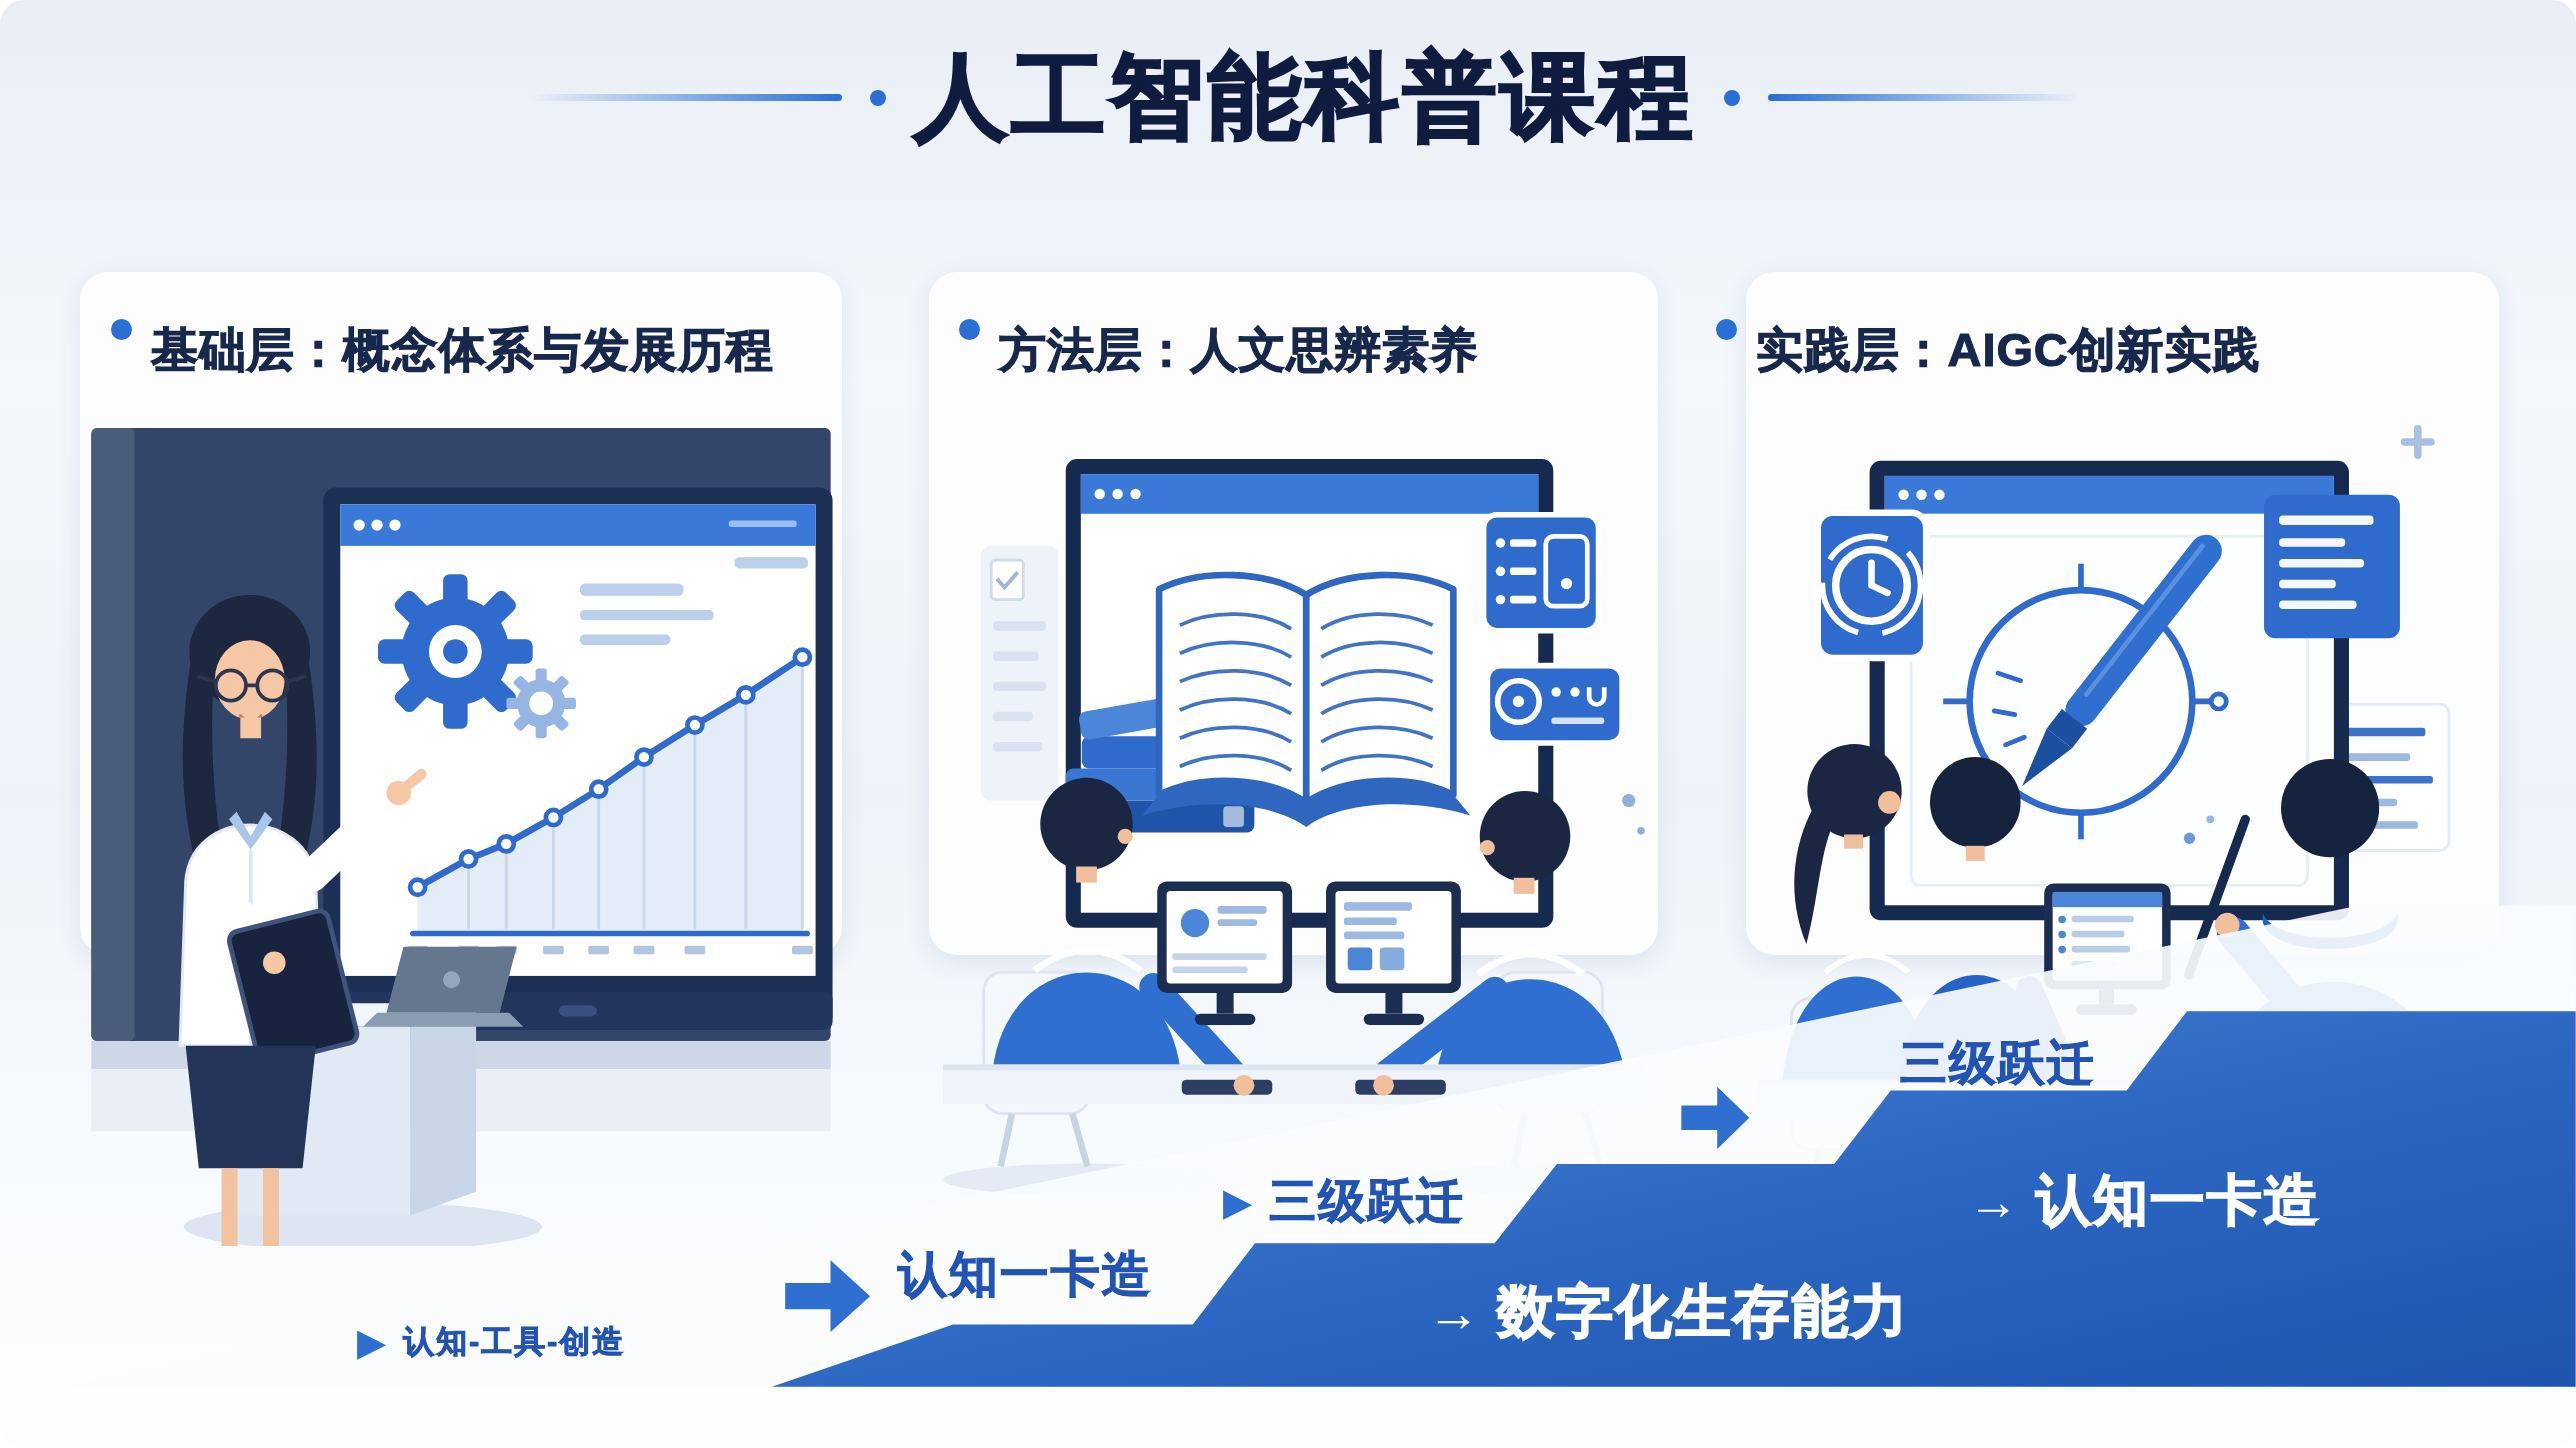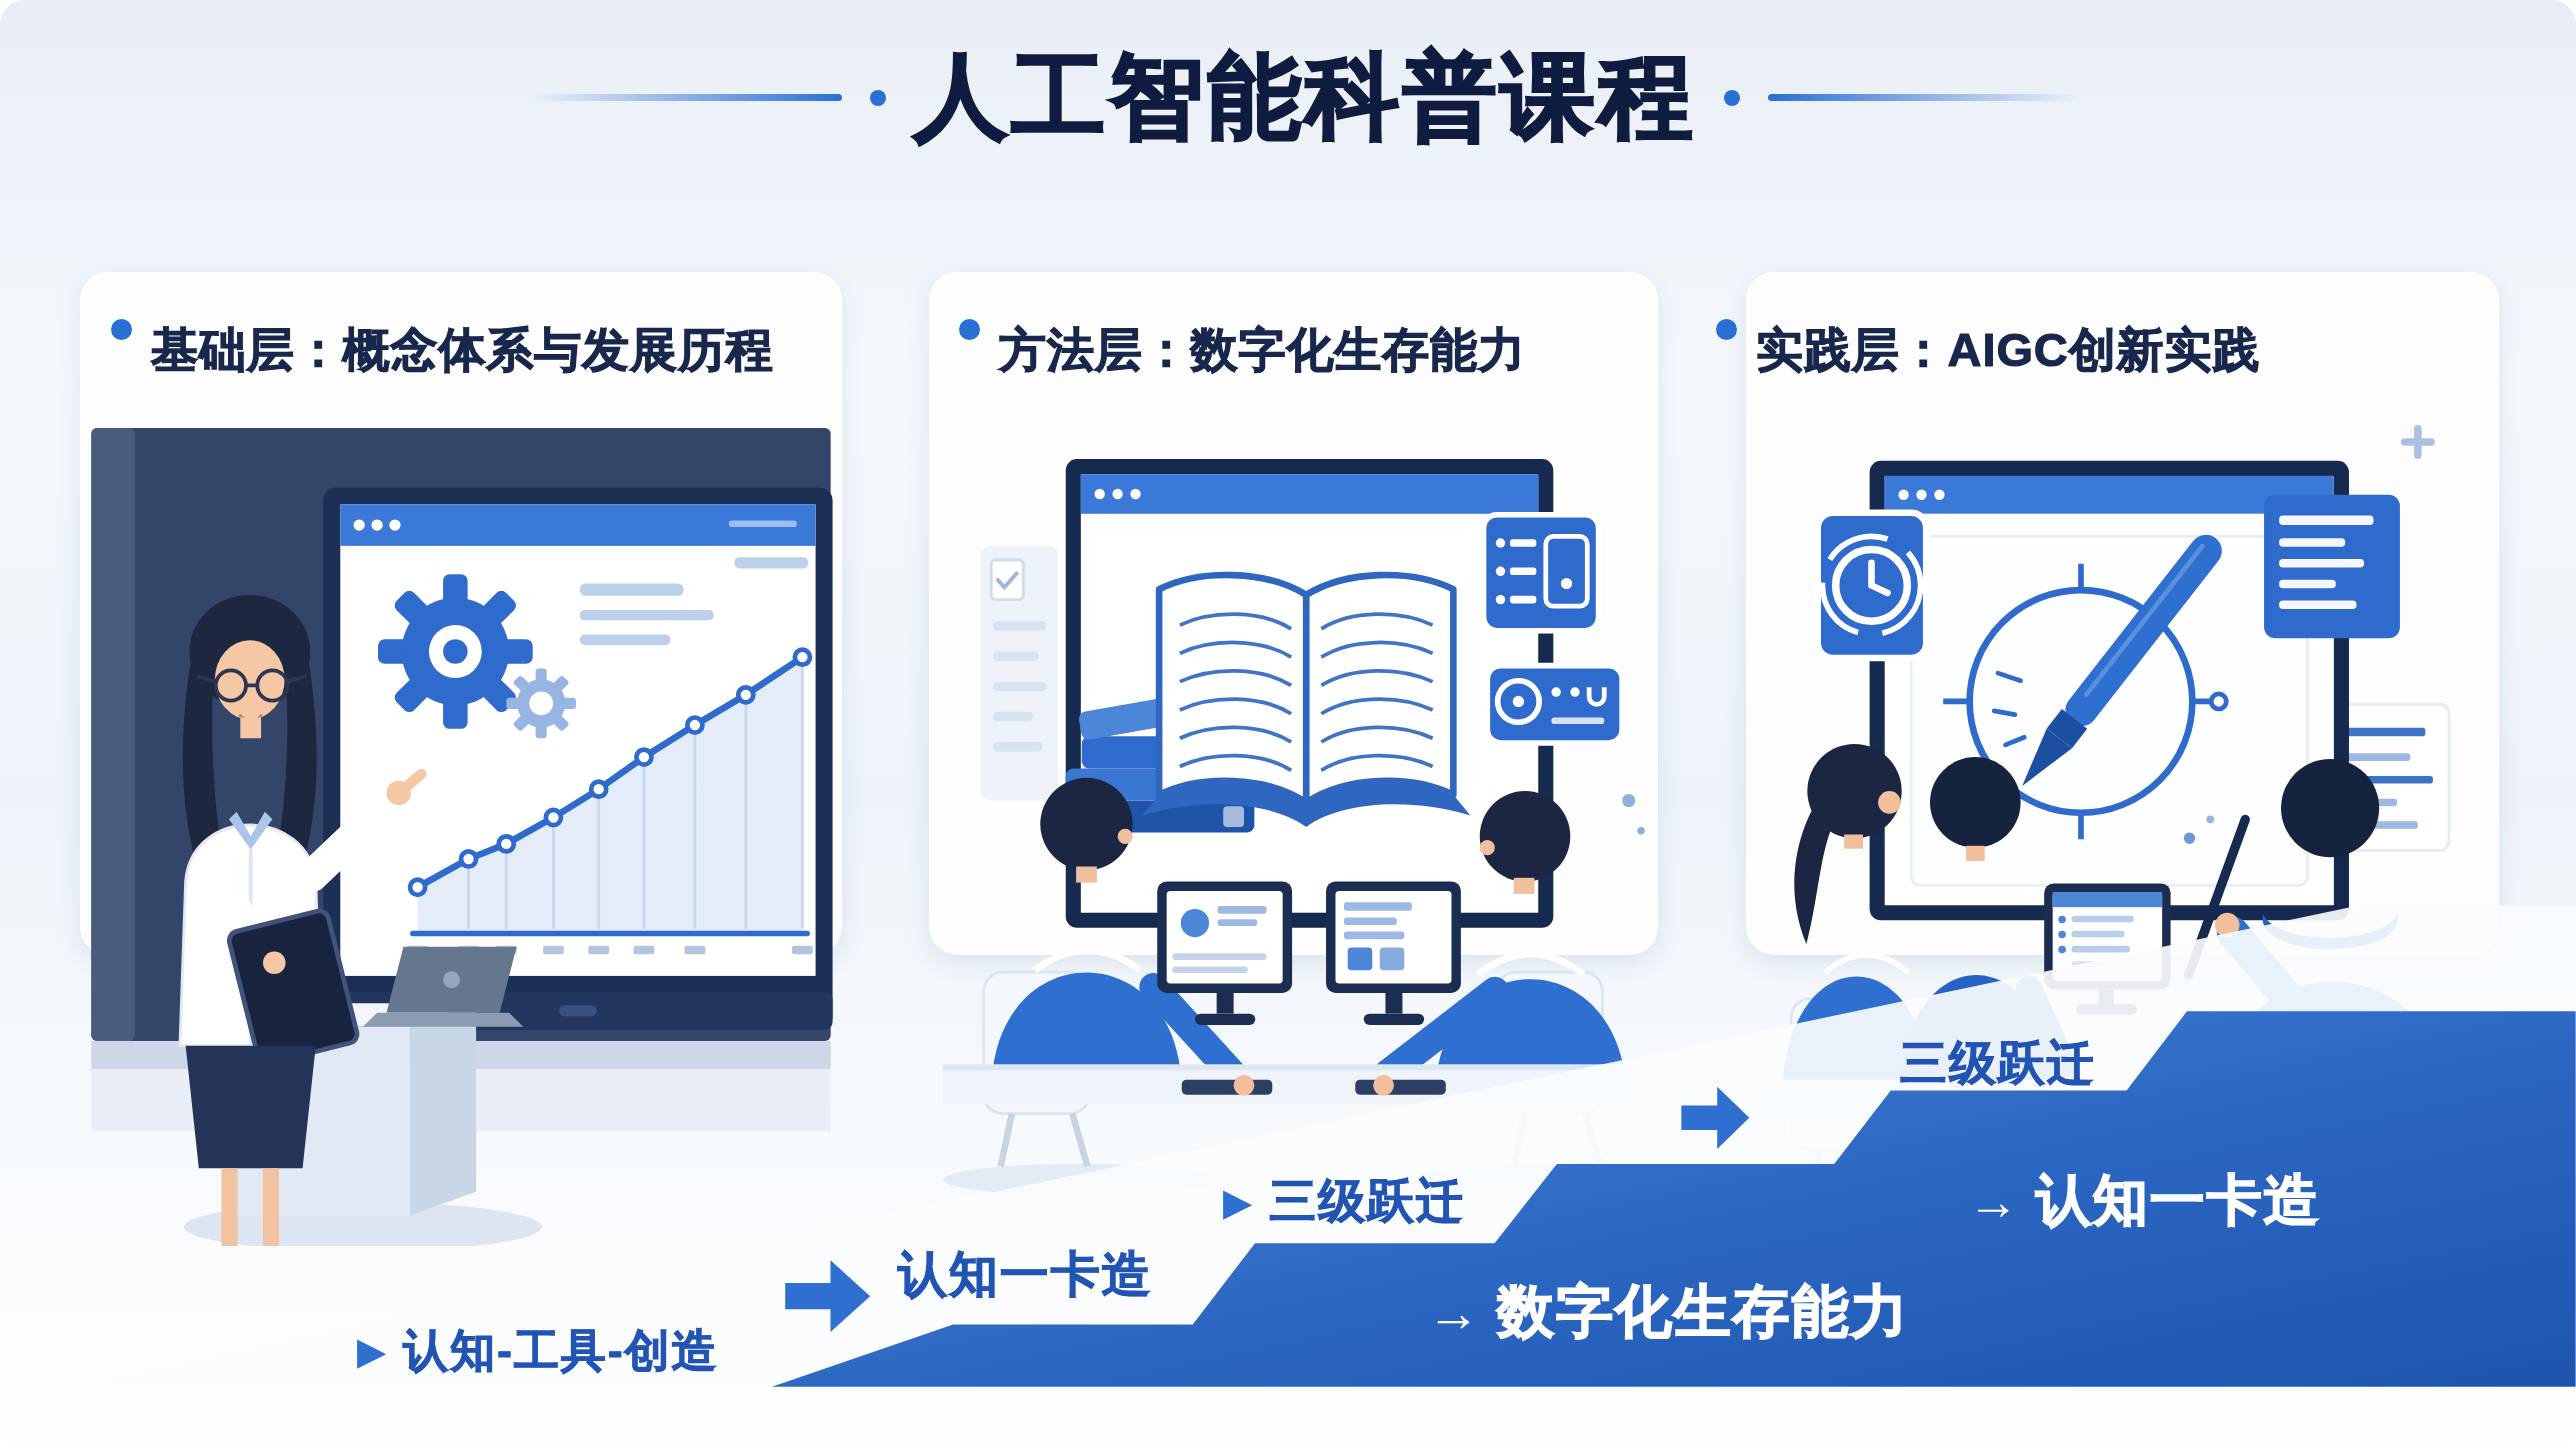--- a/index.html
+++ b/index.html
@@ -27,21 +27,21 @@
   
   .illus{position:absolute;top:272px;z-index:2;pointer-events:none;}
   .il1{left:80px;} .il2{left:929px;} .il3{left:1746px;}
   .stairs{position:absolute;left:0;top:0;z-index:4;pointer-events:none;}
   
   .step-text{position:absolute;display:flex;align-items:center;gap:17px;z-index:5;white-space:nowrap;}
   .tri{color:#2e6fd0;font-size:38px;line-height:1;}
   .tri:empty{display:none;}
   .lbl{font-weight:700;letter-spacing:1.9px;}
   .blue-lbl .lbl{color:#2254b4;-webkit-text-stroke:0.9px #2254b4;}
-  .s1{left:357px;top:1321px;} .s1 .lbl{font-size:45px;}
+  .s1{left:357px;top:1321px;} .s1 .lbl{font-size:31px;}
   .s2{left:898px;top:1242px;font-family:Liberation Mono, monospace;} .s2 .lbl{font-size:49px;}
   .s3{left:1223px;top:1170px;} .s3 .lbl{font-size:47px;}
   .s4{left:1900px;top:1032px;} .s4 .lbl{font-size:47px;}
   .white-lbl .tri{color:#ffffff;font-weight:700;}
   .white-lbl .lbl{color:#ffffff;-webkit-text-stroke:1.5px #ffffff;}
   .b1{left:1427px;top:1274px;} .b1 .lbl{font-size:57px;text-align:center;} .b1 .tri{font-size:53px;}
   .b2{left:1968px;top:1164px;} .b2 .lbl{font-size:55px;} .b2 .tri{font-size:51px;}
 </style>
 </head>
 <body>
@@ -59,21 +59,21 @@
   <div class="card card1"></div>
   <div class="card card2"></div>
   <div class="card card3"></div>
 
   <div class="panel-header ph1">
     <span class="bullet"></span>
     <span class="panel-label">基础层：概念体系与发展历程</span>
   </div>
   <div class="panel-header ph2">
     <span class="bullet"></span>
-    <span class="panel-label">方法层：数字化生存能力</span>
+    <span class="panel-label">方法层：人文思辨素养</span>
   </div>
   <div class="panel-header ph3">
     <span class="bullet"></span>
     <span class="panel-label">实践层：AIGC创新实践</span>
   </div>
 
   <svg class="illus il1" width="762" height="974" viewBox="0 0 808 1032">
     <g>
       <rect x="12" y="165" width="784" height="650" rx="6" fill="#33466a"></rect>
       <rect x="12" y="165" width="46" height="650" rx="6" fill="#50617f" opacity="0.8"></rect>

